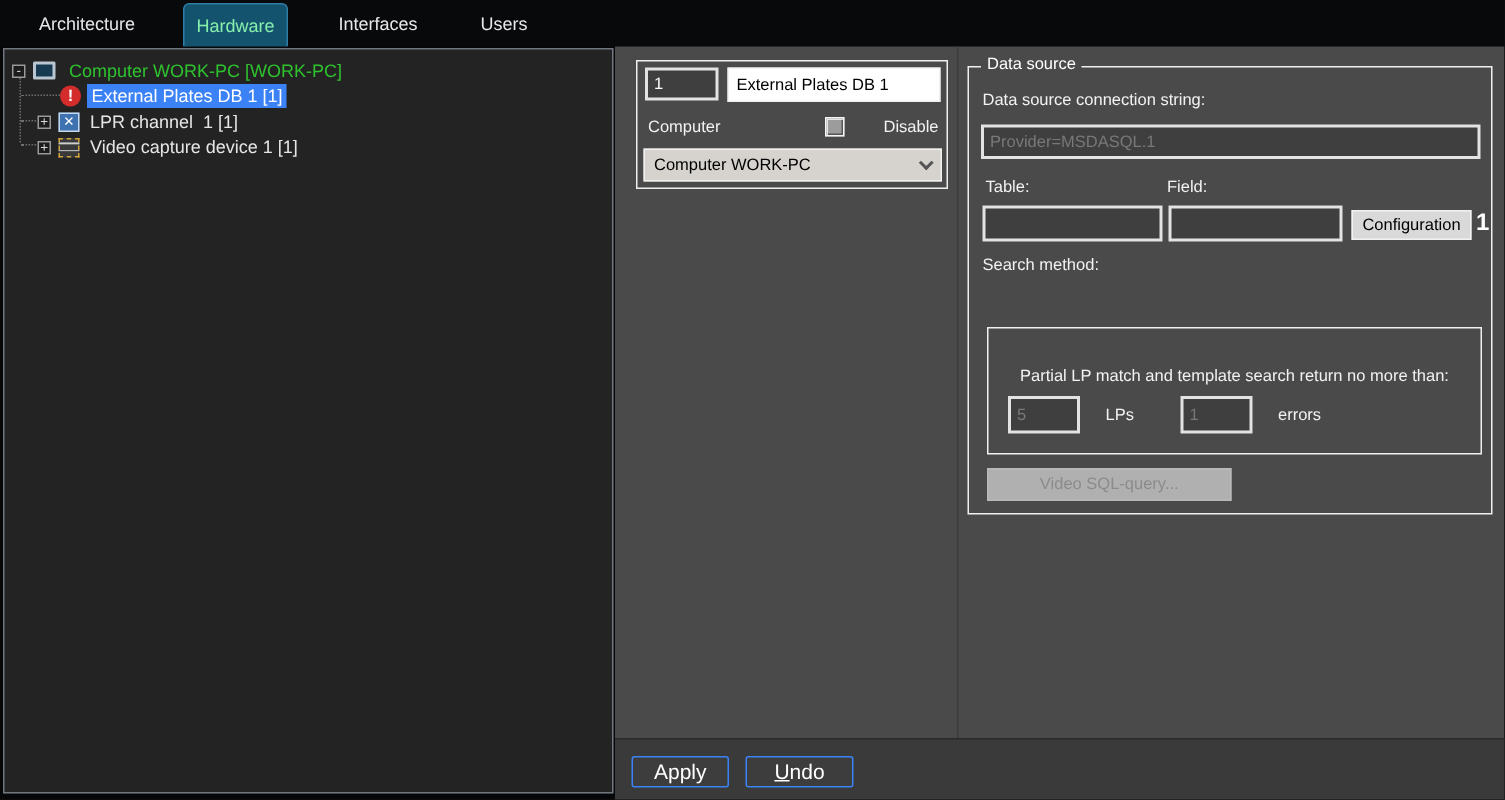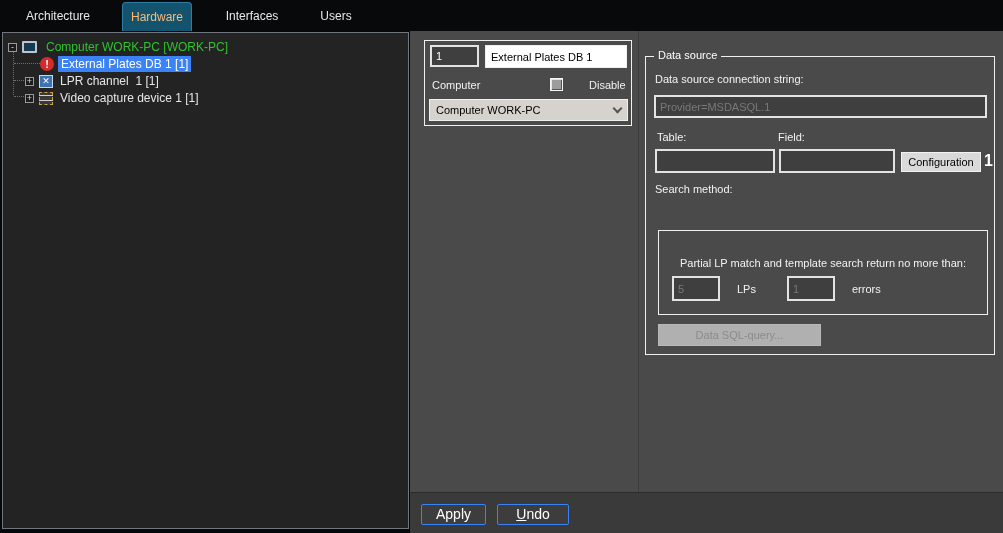--- a/index.html
+++ b/index.html
@@ -5,21 +5,21 @@
   * { margin:0; padding:0; box-sizing:border-box; }
   html,body { width:1003px; height:533px; background:#000; overflow:hidden;
               font-family:"Liberation Sans", sans-serif; }
   .screen { position:relative; width:1003px; height:533px; background:#060708; }
 
   
   .tabbar { position:absolute; left:0; top:0; width:1003px; height:31px; background:#07090b; }
   .tab { position:absolute; top:0; height:31px; display:flex; align-items:center; justify-content:center;
          color:#e8e8e8; font-size:12px; cursor:default; }
   .tab.active { background:#14536e; border:1px solid #2e7da6; border-bottom:none;
-                border-radius:4px 4px 0 0; top:2px; height:29px; color:#fdba74; }
+                border-radius:4px 4px 0 0; top:2px; height:29px; color:#86efac; }
 
   
   .tree-panel { position:absolute; left:2px; top:32px; width:407px; height:497px;
                 background:#232323; border:1px solid #70767e; }
   .tree-row { position:absolute; display:flex; align-items:center; height:16px; font-size:12px; color:#e6e6e6; }
   .tree-label { white-space:pre; padding:1px 3px; }
   .tree-label.root { color:#2ec32e; }
   .tree-label.selected { background:#3b82f6; color:#fff; }
   .expander { width:9px; height:9px; background:#1c1c1c; border:1px solid #9a9a9a; color:#d9d9d9;
               font-size:9px; line-height:7px; text-align:center; margin-right:5px; flex:0 0 auto; }
@@ -132,21 +132,21 @@
       <span class="lbl" style="left:7px; top:38px;">Computer</span>
       <span class="cb" style="left:125px; top:37px;"></span>
       <span class="cb-label" style="left:144px; top:37px;padding-left:20px;">Disable</span>
       <div class="dropdown" style="left:4px; top:58px; width:199px; height:22px;">
         <span class="val">Computer WORK-PC</span>
         <span class="chev"></span>
       </div>
     </div>
 
 
-    <div class="gbox" style="left:235px; top:13px; width:350px; height:299px;margin-top:12px;">
+    <div class="gbox" style="left:235px; top:13px; width:350px; height:299px;">
       <span class="legend">Data source</span>
 
       <span class="lbl" style="left:9px; top:16px;">Data source connection string:</span>
       <input class="dark disabled-text" style="position: absolute; left: 8px; top: 38px; width: 333px; height: 23px;" disabled="" value="Provider=MSDASQL.1">
 
       <span class="lbl" style="left:11px; top:74px;">Table:</span>
       <span class="lbl" style="left:132px; top:74px;">Field:</span>
       <input class="dark" style="position: absolute; left: 9px; top: 92px; width: 120px; height: 24px;">
       <input class="dark" style="position: absolute; left: 133px; top: 92px; width: 116px; height: 24px;">
       <button class="btn-light" style="left:255px; top:95px; width:80px; height:20px;">Configuration</button>
@@ -155,21 +155,21 @@
       <span class="lbl" style="left:9px; top:126px;">Search method:</span>
 
       <div class="gbox" style="left:12px; top:173px; width:330px; height:85px;">
         <span class="lbl" style="left:21px; top:26px;">Partial LP match and template search return no more than:</span>
         <input class="dark disabled-text" style="position: absolute; left: 13px; top: 45px; width: 48px; height: 25px;" disabled="" value="5">
         <span class="lbl" style="left:78px; top:52px;">LPs</span>
         <input class="dark disabled-text" style="position: absolute; left: 128px; top: 45px; width: 48px; height: 25px;" disabled="" value="1">
         <span class="lbl" style="left:193px; top:52px;">errors</span>
       </div>
 
-      <button class="btn-disabled" style="left:12px; top:267px; width:163px; height:22px;" disabled="">Data SQL-query...</button>
+      <button class="btn-disabled" style="left:12px; top:267px; width:163px; height:22px;" disabled="">Video SQL-query...</button>
     </div>
 
     <div class="footer">
       <button class="btn-dark" style="left:11px; top:11px; width:65px; height:21px;">Apply</button>
       <button class="btn-dark" style="left:87px; top:11px; width:72px; height:21px;"><span class="u">U</span><span>ndo</span></button>
     </div>
   </div>
 
 </div>
 

